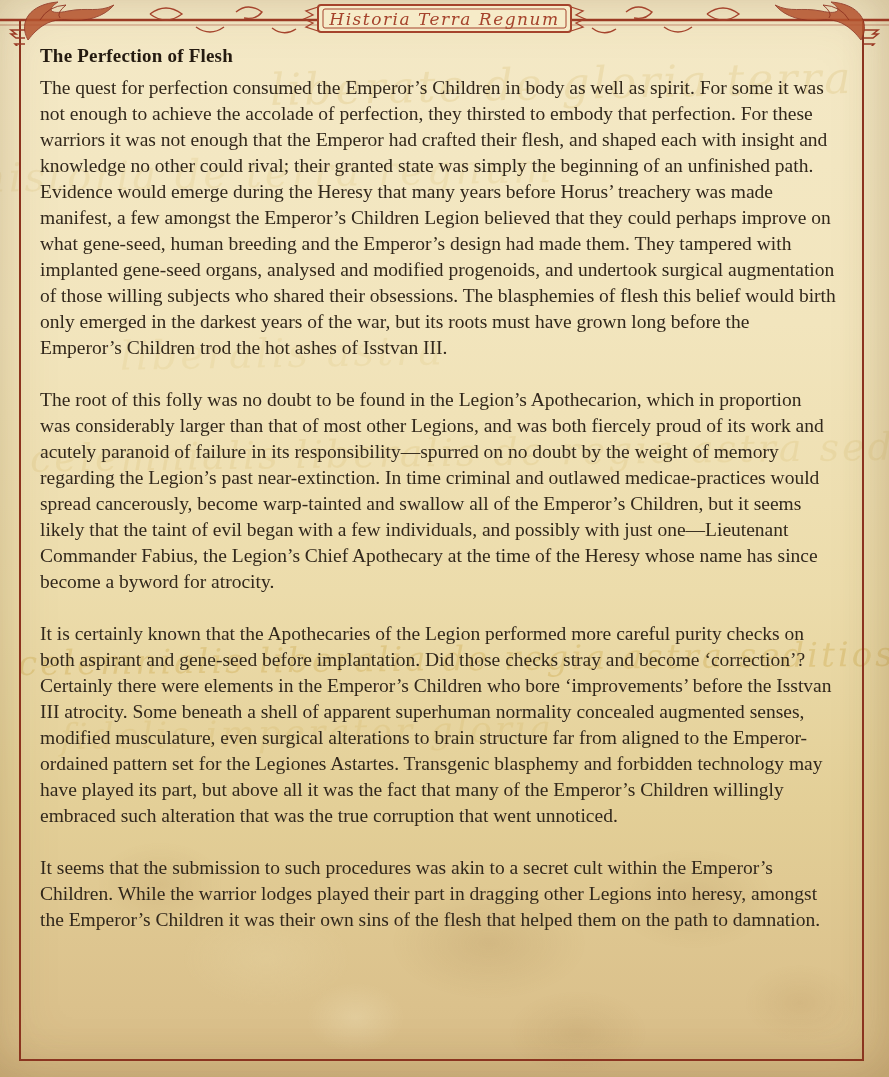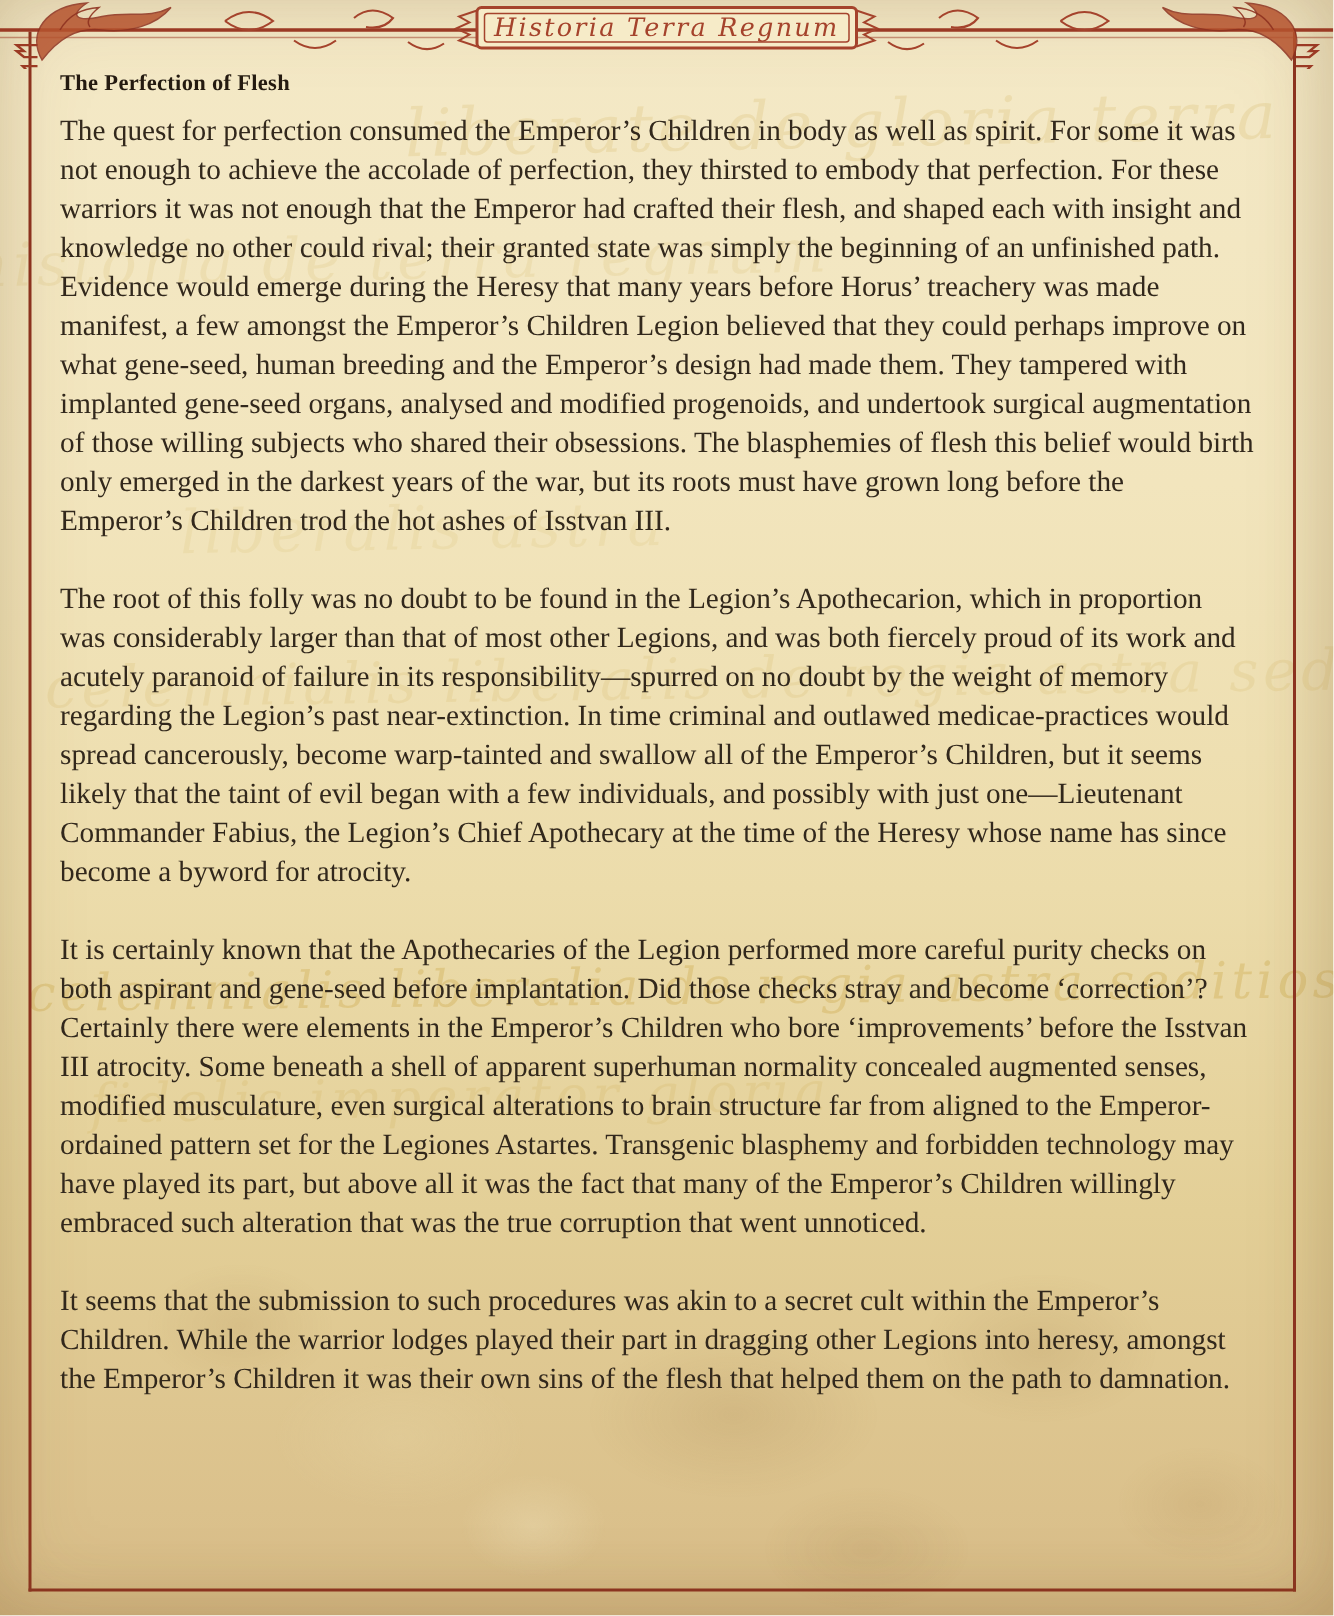--- a/index.html
+++ b/index.html
@@ -49,21 +49,21 @@
     position:absolute;left:0;right:0;top:9px;text-align:center;
     font-family:"DejaVu Serif", serif;font-style:italic;
     font-size:17px;color:#a5432c;letter-spacing:1.5px;
   }
   .article{
     position:absolute;left:40px;top:42px;width:796px;z-index:4;
     color:#32281c;font-size:19.5px;line-height:26px;
     text-rendering:optimizeLegibility;
   }
   .article h1{
-    margin:0 0 5px 0;font-size:15px;line-height:28px;color:#241a10;
+    margin:0 0 5px 0;font-size:19px;line-height:28px;color:#241a10;
     font-weight:bold;letter-spacing:.2px;
   }
   .article p{margin:0 0 26px 0;}
   .article p:last-child{margin-bottom:12px;}
 </style>
 </head>
 <body>
 
 <div class="page">
 

